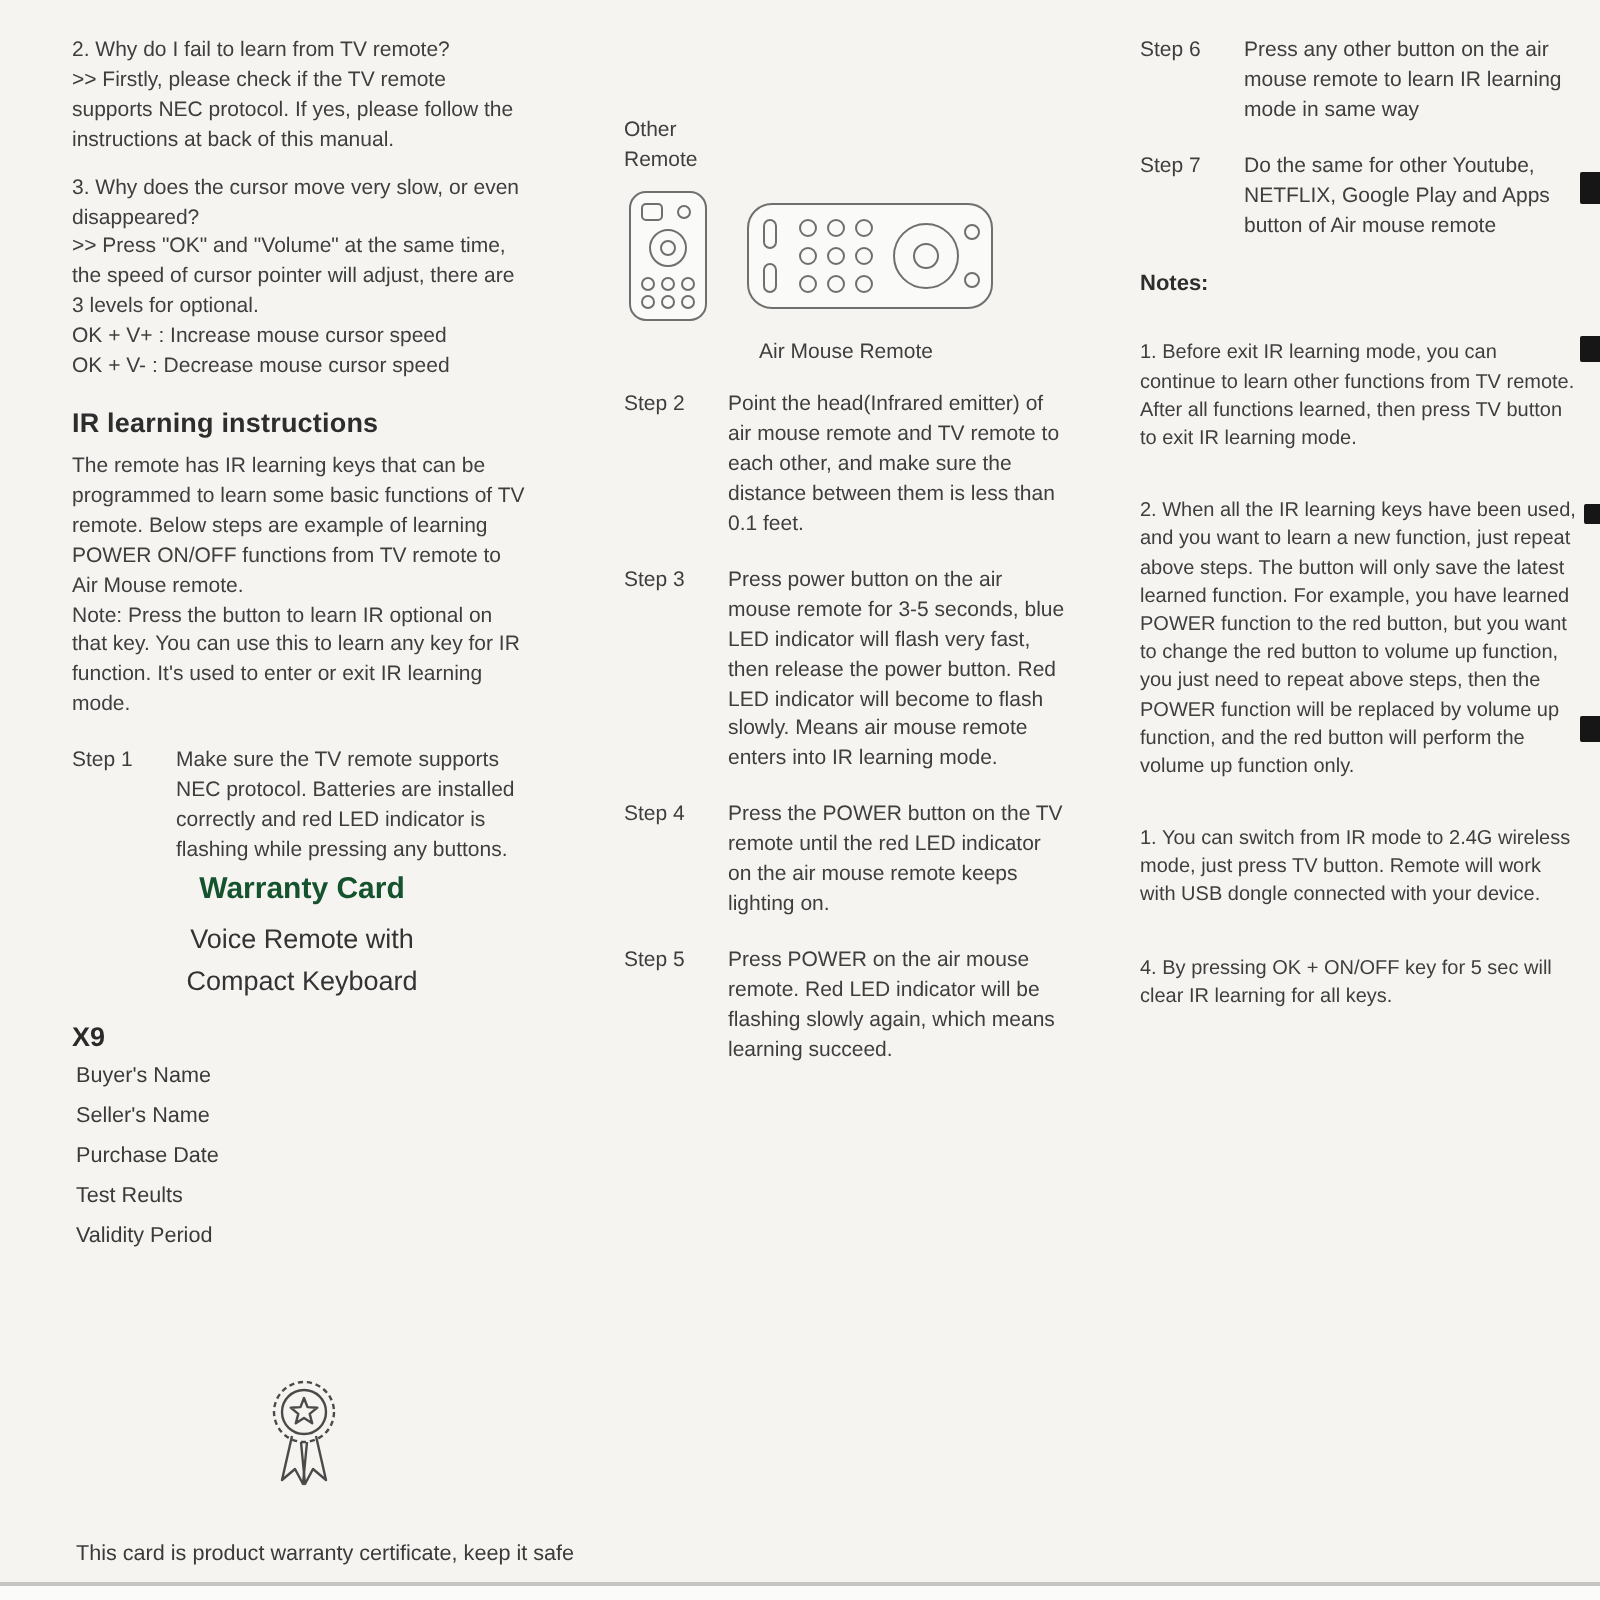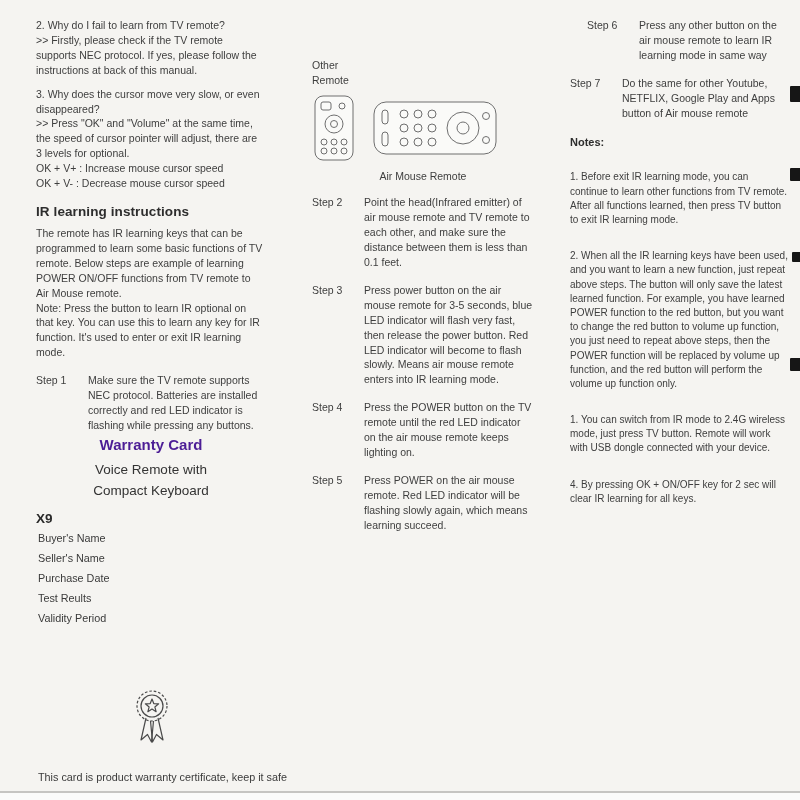--- a/index.html
+++ b/index.html
@@ -20,21 +20,21 @@
   .step-label { width: 52px; flex-shrink: 0; font-size: 10.5px; line-height: 1.42; color: #3e3e3e; }
   .step-text { flex: 1; font-size: 10.5px; line-height: 1.42; color: #3e3e3e; }
   .preline { white-space: pre-line; }
   .other-remote-label { font-size: 10.5px; line-height: 1.4; color: #3e3e3e; }
   .diagram { display: block; margin-top: 5px; }
   .diagram-caption { text-align: center; font-size: 10.5px; color: #3e3e3e; margin-top: 6px; }
   .steps-mid { margin-top: 10px; }
   .notes-heading { font-size: 11px; font-weight: bold; color: #2d2d2d; margin-top: 16px; }
   .note-item { font-size: 10px; line-height: 1.42; color: #3e3e3e; margin-top: 22px; }
 
-  .w-title { position: absolute; left: 36px; top: 436px; width: 230px; text-align: center; font-weight: bold; font-size: 15px; color: #4c1d95; }
+  .w-title { position: absolute; left: 36px; top: 436px; width: 230px; text-align: center; font-weight: bold; font-size: 15px; color: #14532d; }
   .w-sub   { position: absolute; left: 36px; top: 460px; width: 230px; text-align: center; font-size: 13.5px; line-height: 1.55; color: #333333; }
   .w-model { position: absolute; left: 36px; top: 511px; width: 230px; font-weight: bold; font-size: 13.5px; color: #2a2a2a; }
   .w-fields { position: absolute; left: 38px; top: 532px; }
   .w-field { height: 20px; font-size: 10.8px; color: #3a3a3a; }
   .badge { position: absolute; left: 129px; top: 684px; }
   .w-footer { position: absolute; left: 38px; top: 771px; font-size: 10.8px; color: #3a3a3a; }
 
   .mark { position: absolute; right: 0; width: 10px; background: #161616; border-radius: 1px 0 0 1px; }
   .bottom-line { position: absolute; left: 0; bottom: 7px; width: 100%; height: 2px; background: #c6c5c2; }
   .bottom-strip { position: absolute; left: 0; bottom: 0; width: 100%; height: 7px; background: #fbfbfa; }
@@ -118,35 +118,35 @@
         <div class="step-text">Press the POWER button on the TV remote until the red LED indicator on the air mouse remote keeps lighting on.</div>
       </div>
       <div class="step">
         <div class="step-label">Step 5</div>
         <div class="step-text">Press POWER on the air mouse remote. Red LED indicator will be flashing slowly again, which means learning succeed.</div>
       </div>
     </div>
   </div>
 
   <div class="col" style="left:570px; top:18px; width:218px;">
-    <div class="step" style="margin-top:0;margin-left:17px;">
+    <div class="step" style="margin-top:0;">
       <div class="step-label">Step 6</div>
       <div class="step-text">Press any other button on the air mouse remote to learn IR learning mode in same way</div>
     </div>
     <div class="step">
       <div class="step-label">Step 7</div>
       <div class="step-text">Do the same for other Youtube, NETFLIX, Google Play and Apps button of Air mouse remote</div>
     </div>
 
     <div class="notes-heading">Notes:</div>
     <div class="note-item preline">1. Before exit IR learning mode, you can continue to learn other functions from TV remote.
 After all functions learned, then press TV button to exit IR learning mode.</div>
     <div class="note-item">2. When all the IR learning keys have been used, and you want to learn a new function, just repeat above steps. The button will only save the latest learned function. For example, you have learned POWER function to the red button, but you want to change the red button to volume up function, you just need to repeat above steps, then the POWER function will be replaced by volume up function, and the red button will perform the volume up function only.</div>
     <div class="note-item">1. You can switch from IR mode to 2.4G wireless mode, just press TV button. Remote will work with USB dongle connected with your device.</div>
-    <div class="note-item">4. By pressing OK + ON/OFF key for 2 sec will clear IR learning for all keys.</div>
+    <div class="note-item">4. By pressing OK + ON/OFF key for 5 sec will clear IR learning for all keys.</div>
   </div>
 
   <div class="w-title">Warranty Card</div>
   <div class="w-sub preline">Voice Remote with
 Compact Keyboard</div>
   <div class="w-model">X9</div>
 
   <div class="w-fields">
     <div class="w-field">Buyer's Name</div>
     <div class="w-field">Seller's Name</div>

